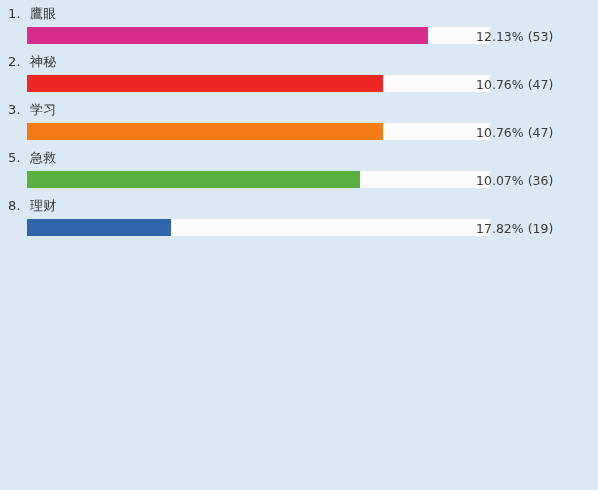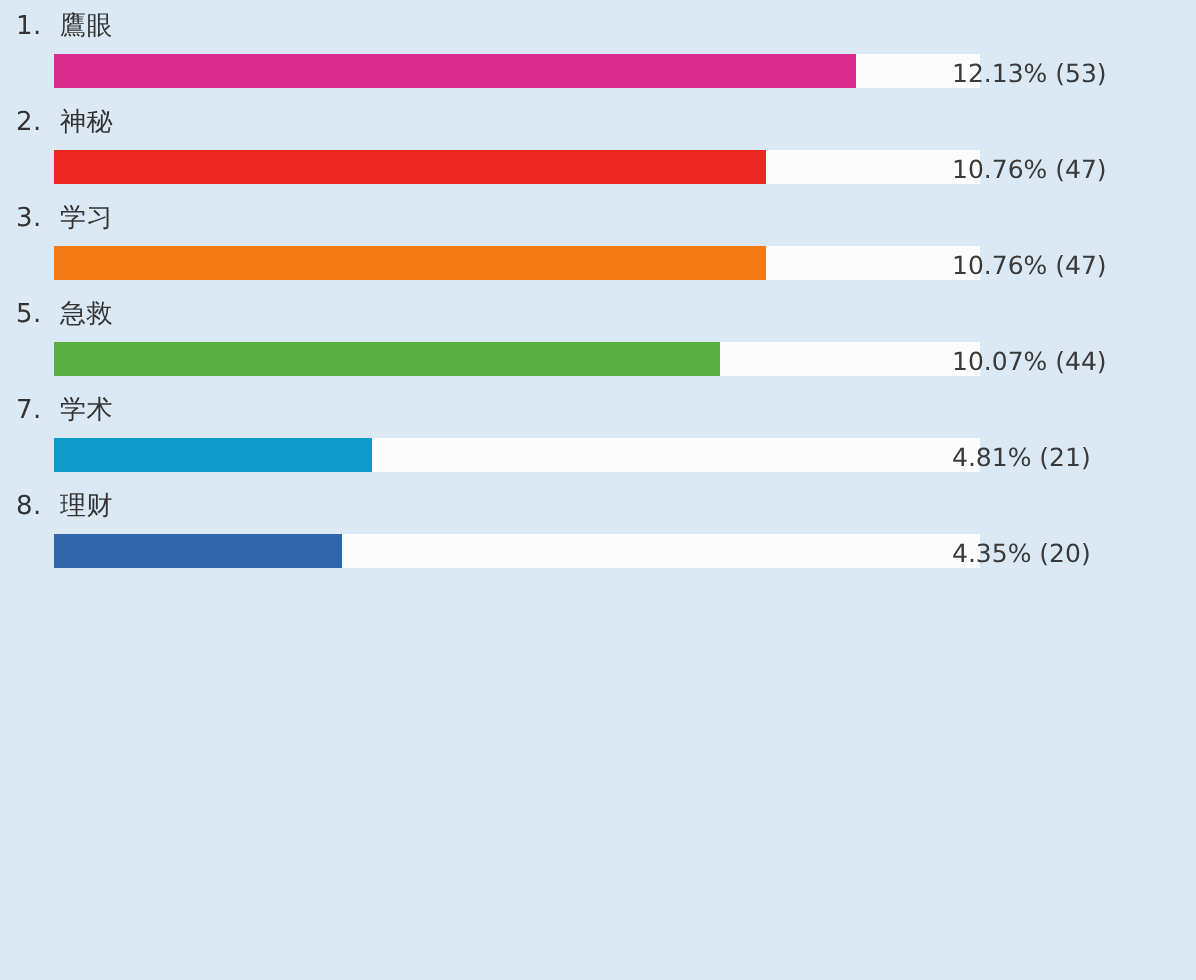--- a/index.html
+++ b/index.html
@@ -94,29 +94,22 @@
       <div class="bar-track">
         <div class="bar-fill" style="background: rgb(244, 122, 22); width: 356px;"></div>
       </div>
       <div class="bar-value">10.76% (47)</div>
     </div>
     <div class="result-row">
       <div class="option-label"><span class="option-index">5.</span><span class="option-text">急救</span></div>
       <div class="bar-track">
         <div class="bar-fill" style="background: rgb(90, 175, 67); width: 333px;"></div>
       </div>
-      <div class="bar-value">10.07% (44)</div>
-    </div>
-    <div class="result-row">
-      <div class="option-label"><span class="option-index">7.</span><span class="option-text">学术</span></div>
-      <div class="bar-track">
-        <div class="bar-fill" style="background: rgb(14, 154, 201); width: 159px;"></div>
-      </div>
-      <div class="bar-value">4.81% (21)</div>
+      <div class="bar-value">10.07% (36)</div>
     </div>
     <div class="result-row">
       <div class="option-label"><span class="option-index">8.</span><span class="option-text">理财</span></div>
       <div class="bar-track">
         <div class="bar-fill" style="background: rgb(49, 102, 173); width: 144px;"></div>
       </div>
-      <div class="bar-value">4.35% (20)</div>
+      <div class="bar-value">17.82% (19)</div>
     </div>
   </div>
 
 </body></html>

